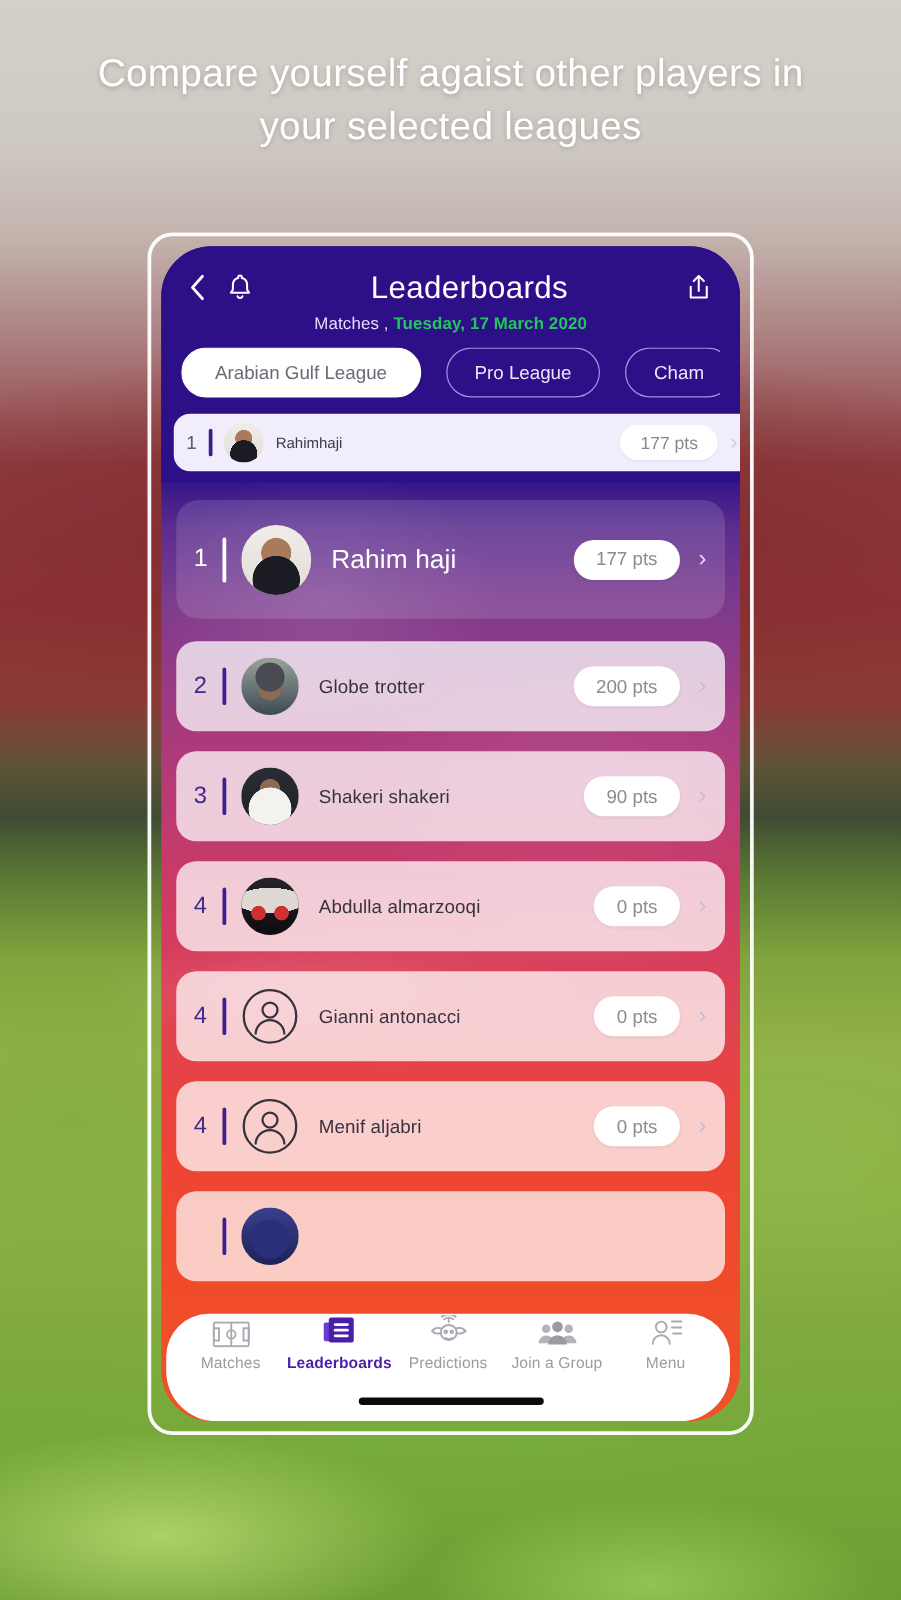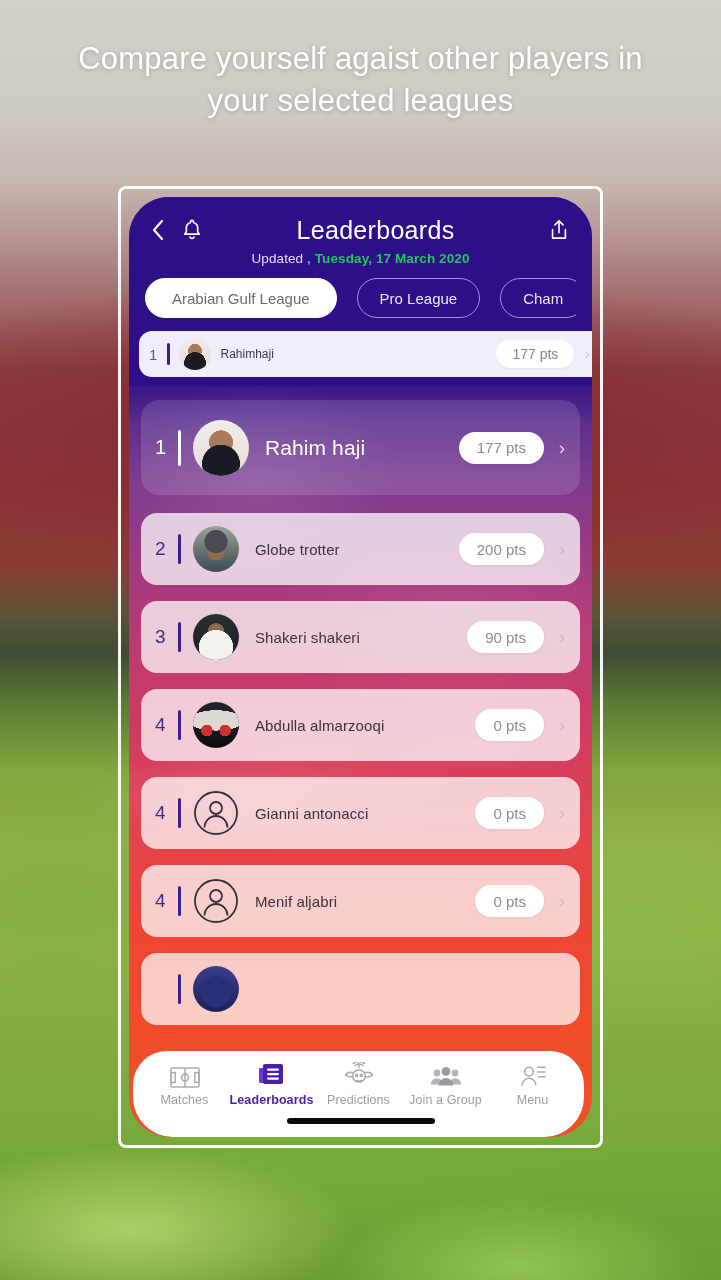--- a/index.html
+++ b/index.html
@@ -63,21 +63,21 @@
     text-shadow:0 1px 4px rgba(60,40,40,.25);
     padding:0 70px;
   }
 
   
   .phone-frame{
     position:absolute;
     left:118px; top:186px;
     width:485px; height:962px;
     border:3px solid rgba(255,255,255,.95);
-    border-radius:8px;
+    border-radius:20px;
     padding:8px;
   }
   .phone-screen{
     position:relative;
     width:100%; height:100%;
     border-radius:40px;
     overflow:hidden;
     background:linear-gradient(to bottom,
       #2c0f86 0%,
       #2c0f86 19%,
@@ -235,21 +235,21 @@
     background:rgba(255,255,255,.72);
   }
 
   
   .bottom-nav{
     position:absolute; left:4px; right:8px; bottom:0;
     height:86px;
     background:#ffffff;
     border-radius:34px 34px 40px 40px;
     display:flex; align-items:flex-start;
-    padding:10px 8px 0;
+    padding:0 8px 0;
     z-index:9;
   }
   .nav-item{
     flex:1;
     display:flex; flex-direction:column; align-items:center; gap:5px;
   }
   .nav-icon{ height:27px; display:flex; align-items:flex-end; justify-content:center; }
   .nav-label{ font-size:12.5px; color:#9b9ba3; letter-spacing:.1px; }
   .nav-item.active .nav-label{ color:#4b1fa8; font-weight:700; }
   .home-indicator{
@@ -310,21 +310,21 @@
           <div class="hdr-share">
             <svg width="22" height="24" viewBox="0 0 24 26" fill="none" stroke="currentColor" stroke-width="1.8" stroke-linecap="round" stroke-linejoin="round">
               <path d="M12 16V3.2"></path>
                 <polyline points="7.6,7.4 12,3 16.4,7.4"></polyline>
               <path d="M5 12.4v9.4h14v-9.4"></path>
             </svg>
           </div>
         </div>
 
         <div class="hdr-sub">
-          <span>Updated ,</span>
+          <span>Matches ,</span>
           <b>Tuesday, 17 March 2020</b>
         </div>
 
         <div class="chips">
           <div class="chip selected">Arabian Gulf League</div>
           <div class="chip">Pro League</div>
           <div class="chip">Cham</div>
         </div>
       </div>
 

